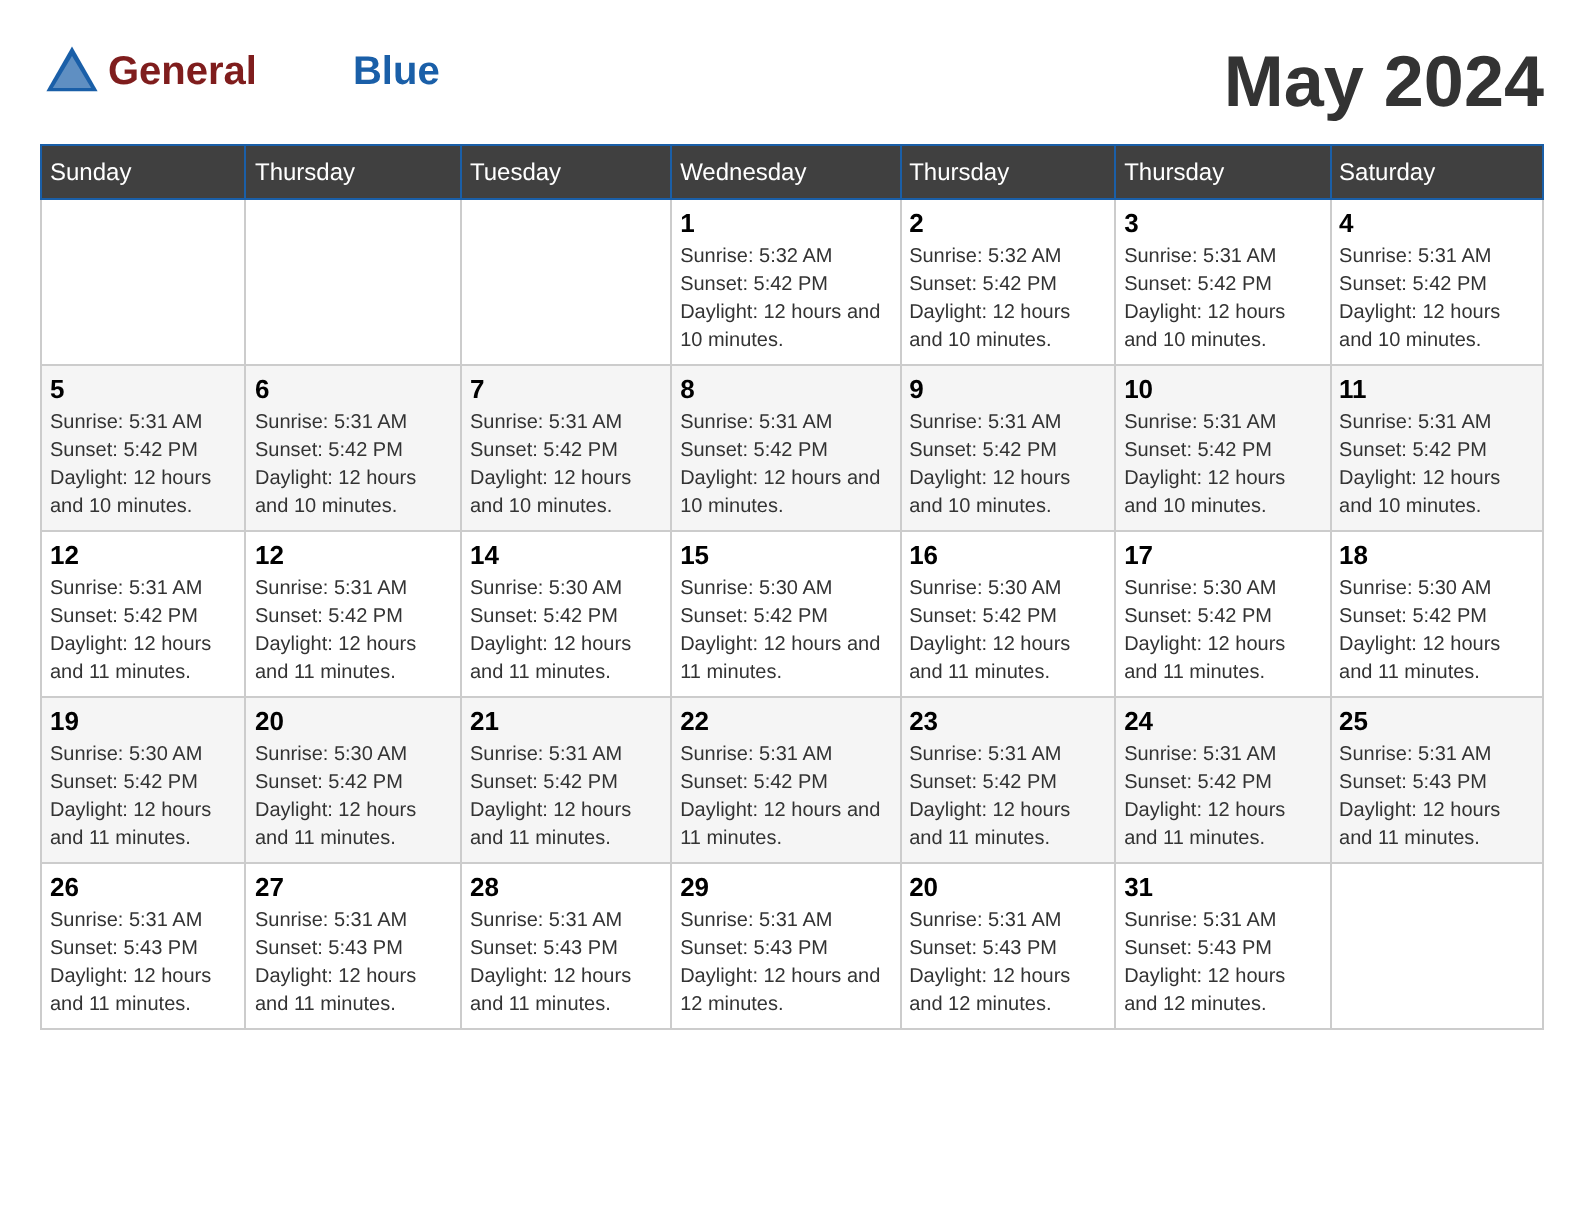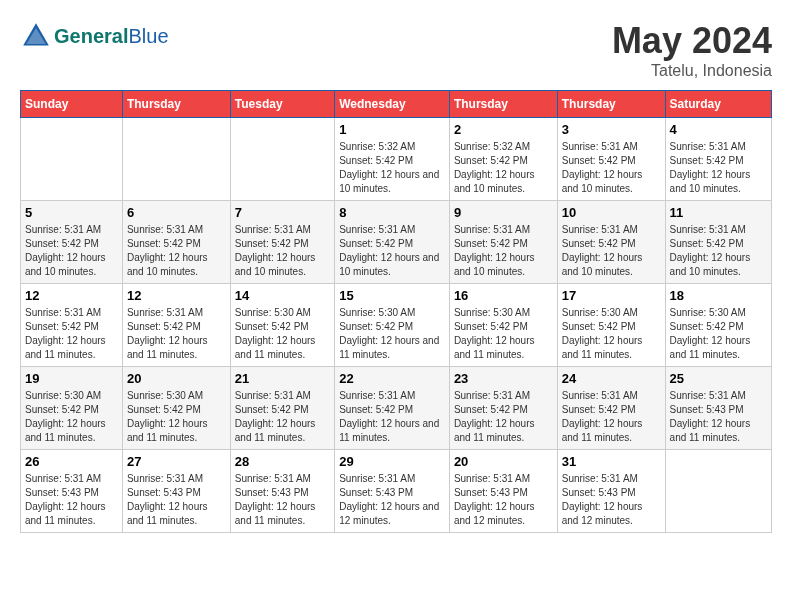--- a/index.html
+++ b/index.html
@@ -16,26 +16,27 @@
       align-items: flex-start;
       margin-bottom: 10px;
     }
     .logo {
       display: flex;
       align-items: center;
     }
     .logo-text-general {
       font-size: 20px;
       font-weight: bold;
-      color: #0f766e;
+      color: #7f1d1d;
     }
     .logo-text-blue {
       font-size: 20px;
-      font-weight: normal;
+      font-weight: bold;
       color: #1a5fa8;
+      padding-left: 48px;
     }
     .logo-icon {
       width: 32px;
       height: 32px;
       margin-right: 2px;
     }
     .title-block {
       text-align: right;
     }
     .month-title {
@@ -47,26 +48,26 @@
     .location-title {
       font-size: 16px;
       color: #555;
     }
     table {
       width: 100%;
       border-collapse: collapse;
       font-size: 11px;
     }
     thead tr th {
-      background-color: #ef4444;
+      background-color: #404040;
       color: #fff;
       padding: 6px 4px;
       text-align: left;
       font-size: 12px;
-      font-weight: bold;
+      font-weight: normal;
       border: 1px solid #1a5fa8;
     }
     tbody tr td {
       border: 1px solid #ccc;
       vertical-align: top;
       padding: 4px;
       height: 80px;
       background: #fff;
     }
     tbody tr:nth-child(even) td {
@@ -95,21 +96,20 @@
     <svg class="logo-icon" viewBox="0 0 40 40" width="40" height="40">
       <polygon points="20,4 36,32 4,32" fill="#1a5fa8"></polygon>
       <polygon points="20,10 32,30 8,30" fill="#fff" opacity="0.3"></polygon>
     </svg>
     <div>
       <span class="logo-text-general">General</span><span class="logo-text-blue">Blue</span>
     </div>
   </div>
   <div class="title-block">
     <div class="month-title">May 2024</div>
-    <div class="location-title">Tatelu, Indonesia</div>
   </div>
 </div>
 
 <table>
   <thead>
     <tr>
       <th>Sunday</th>
       <th>Thursday</th>
       <th>Tuesday</th>
       <th>Wednesday</th>

